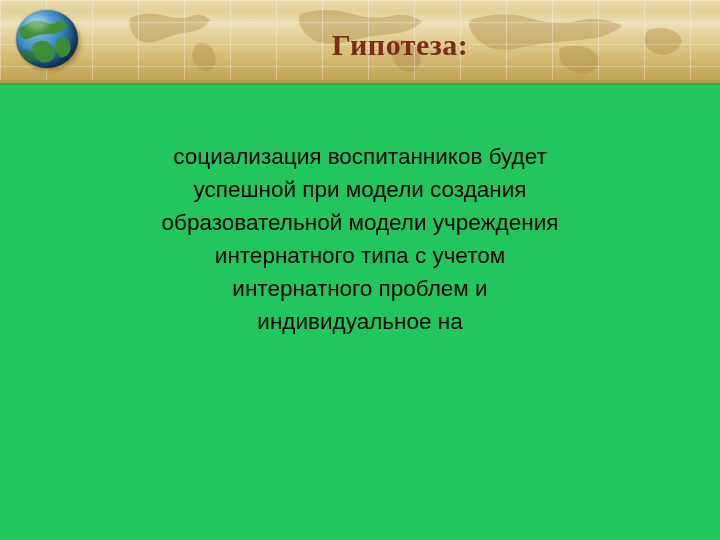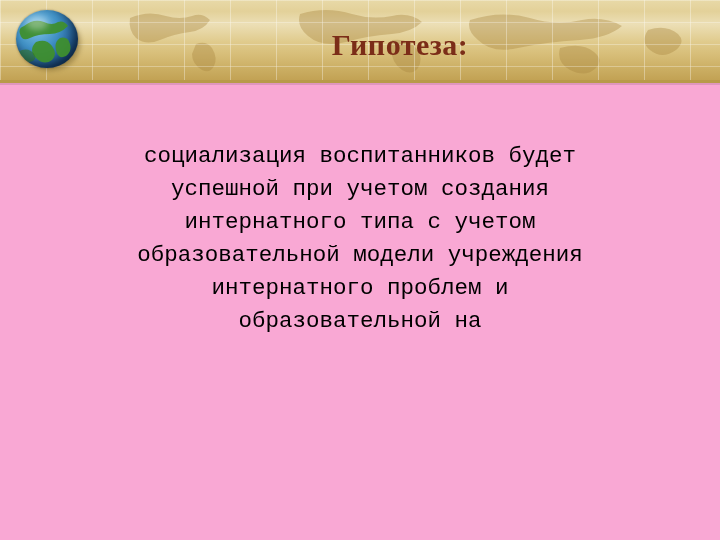--- a/index.html
+++ b/index.html
@@ -10,21 +10,21 @@
     width: 720px;
     height: 540px;
     background: #ffffff;
     font-family: "Liberation Sans", sans-serif;
     overflow: hidden;
   }
   .slide {
     position: relative;
     width: 720px;
     height: 540px;
-    background: #f9a8d4;
+    background: #22c55e;
   }
 
   
   .header {
     position: absolute;
     left: 0;
     top: 0;
     width: 720px;
     height: 85px;
     overflow: hidden;
@@ -146,21 +146,21 @@
   }
 
   
   .body-text {
     position: absolute;
     left: 24px;
     top: 140px;
     width: 672px;
     text-align: center;
     color: #000000;
-    font-family: Liberation Mono, monospace;
+    font-family: Liberation Sans, sans-serif;
     font-size: 22.5px;
     line-height: 33px;
   }
   .body-text .line {
     display: block;
     white-space: nowrap;
   }
 </style>
 </head>
 <body>
@@ -202,20 +202,20 @@
         </svg>
         <div class="globe-hi"></div>
       </div>
     </div>
 
     <div class="title">Гипотеза:</div>
   </div>
 
   <div class="body-text">
     <span class="line">социализация воспитанников будет</span>
-    <span class="line">успешной  при  учетом создания</span>
+    <span class="line">успешной  при  модели создания</span>
+    <span class="line">образовательной модели учреждения</span>
     <span class="line">интернатного типа с учетом</span>
-    <span class="line">образовательной модели учреждения</span>
     <span class="line">интернатного проблем и</span>
-    <span class="line">образовательной на</span>
+    <span class="line">индивидуальное на</span>
   </div>
 
 </div>
 
 </body></html>

